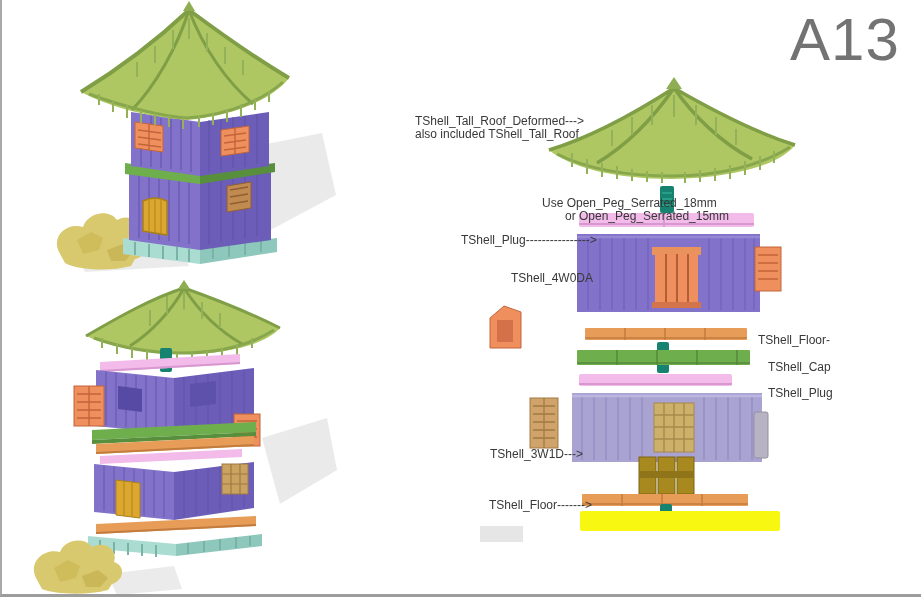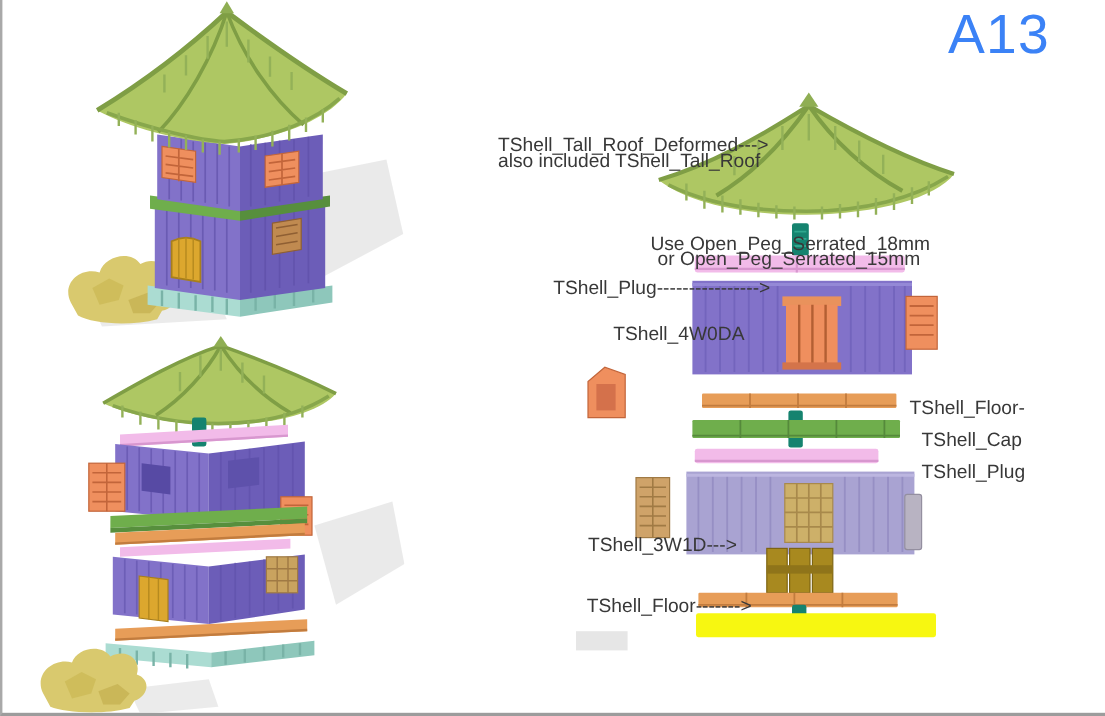--- a/index.html
+++ b/index.html
@@ -3,23 +3,23 @@
 <meta charset="utf-8">
 <style>
   *{margin:0;padding:0;box-sizing:border-box}
   html,body{background:#ffffff}
   #page{
     position:relative;width:921px;height:597px;background:#fff;
     border-left:2px solid #a9a9a9;border-bottom:3px solid #9c9c9c;
     overflow:hidden;font-family:"Liberation Sans",sans-serif;
   }
   svg{position:absolute;display:block}
-  .label{position:absolute;font-size:16px;line-height:13px;color:#383838;white-space:nowrap}
-  .label .indent{margin-left:6px}
-  .sheet-code{position:absolute;left:788px;top:2px;font-size:46px;line-height:52px;color:#3b82f6;letter-spacing:1px}
+  .label{position:absolute;font-size:12px;line-height:13px;color:#383838;white-space:nowrap}
+  .label .indent{margin-left:23px}
+  .sheet-code{position:absolute;left:788px;top:14px;font-size:60px;line-height:52px;color:#737373;letter-spacing:1px}
   .artifact{position:absolute;background:#e6e6e6}
 </style>
 </head>
 <body>
 
 <div id="page">
 
   <svg style="left:35px;top:0" width="300" height="278" viewBox="0 0 300 278">
     <g>
       <polygon points="200,150 285,133 299,195 228,233" fill="#d9d9d9" opacity="0.55"></polygon>

